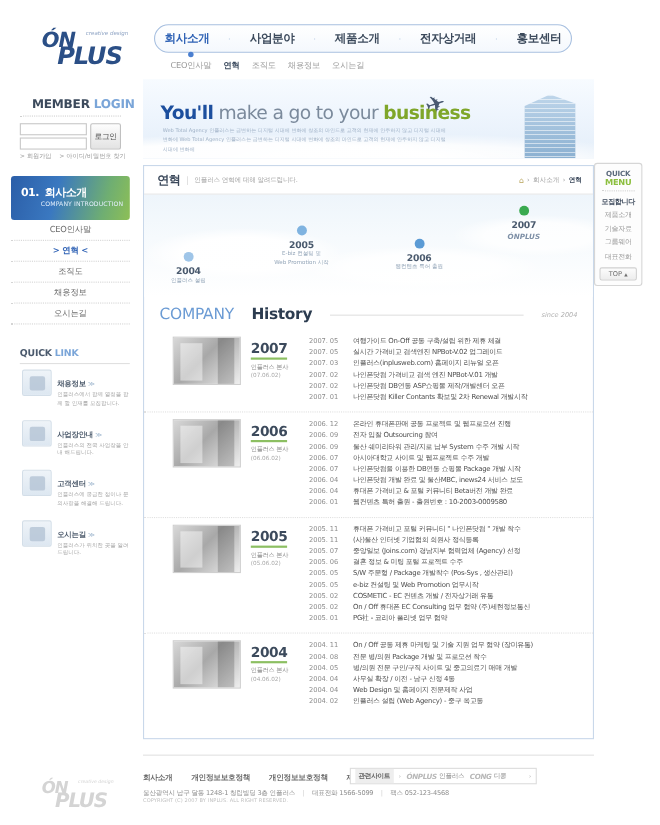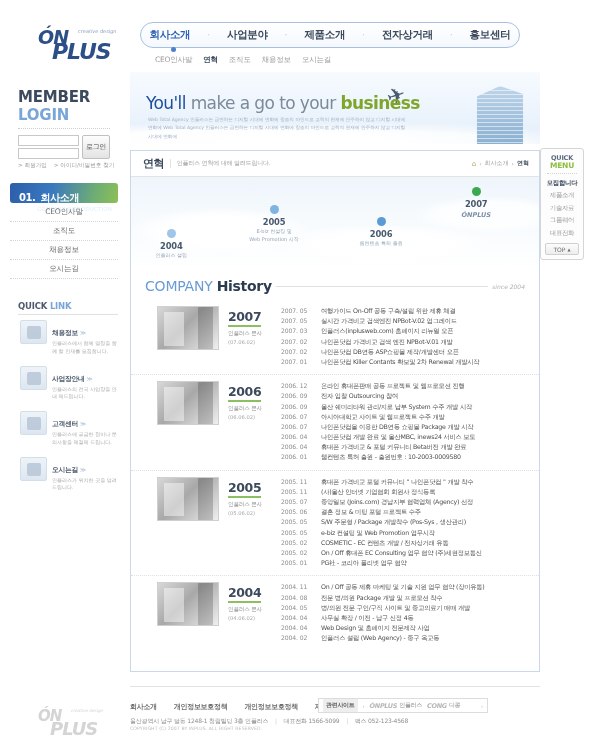--- a/index.html
+++ b/index.html
@@ -61,21 +61,21 @@
   .snb a.active { color: #3b4a5e; font-weight: bold; }
 
   
   .hero {
     position: absolute; top: 72px; left: 130px; width: 410px; height: 72px;
     background: linear-gradient(to bottom, #f7fbff 0%, #eef5fd 45%, #e4eef9 100%);
     overflow: hidden;
   }
   .hero-kr { position: absolute; left: 18px; top: 10px; font-size: 8.5px; color: #5a6a80; letter-spacing: -.2px; }
   .hero-en { position: absolute; left: 16px; top: 21px; font-size: 17px; letter-spacing: -.6px; white-space: nowrap; }
-  .hero-en .b1 { color: #1d4f9e; font-weight: normal; }
+  .hero-en .b1 { color: #1d4f9e; font-weight: bold; }
   .hero-en .m  { color: #7b8a9c; font-weight: normal; }
   .hero-en .b2 { color: #7fa62a; font-weight: bold; }
   .hero-sub { position: absolute; left: 18px; top: 44px; font-size: 4.6px; color: #9fb1c6; line-height: 1.85; width: 260px; }
   .hero-plane {
     position: absolute; right: 88px; top: 4px; width: 66px; height: 26px;
     color: #4a5a72; font-size: 22px; transform: rotate(-18deg);
   }
   .hero-bldg {
     position: absolute; right: 4px; top: 14px; width: 72px; height: 58px;
     background: linear-gradient(to bottom, #b9d2e8 0%, #7fa8cc 100%);
@@ -88,42 +88,42 @@
     clip-path: polygon(18% 100%, 18% 18%, 50% 0%, 82% 14%, 82% 100%);
   }
   .hero-clouds {
     position: absolute; left: 0; bottom: 0; width: 100%; height: 26px;
     background: radial-gradient(ellipse at 25% 110%, rgba(255,255,255,.95) 0 40%, transparent 60%),
                 radial-gradient(ellipse at 62% 120%, rgba(255,255,255,.8) 0 40%, transparent 62%);
   }
 
   
   .sidebar { position: absolute; left: 0; top: 88px; width: 128px; }
-  .sb-title { padding-left: 18px; font-size: 15px; font-weight: bold; letter-spacing: -.2px; }
+  .sb-title { padding-left: 29px; font-size: 11px; font-weight: bold; letter-spacing: -.2px; }
   .sb-title .a { color: #3c4a5c; }
   .sb-title .b { color: #7aa5d8; }
   .sb-rule { margin: 4px 18px 0 18px; border-top: 1px dotted #cfcfcf; }
 
   .login-box { margin: 6px 18px 0 18px; display: flex; gap: 3px; }
   .login-fields { display: flex; flex-direction: column; gap: 2px; flex: 1; }
   .login-fields input {
     height: 11px; border: 1px solid #c8c8c8; background: #fff; font-size: 6px;
     padding: 0 2px; outline: none; width: 100%;
   }
   .login-btn {
     width: 28px; height: 24px; font-size: 7px; color: #4a4a4a; letter-spacing: -.3px;
     border: 1px solid #c0c0c0; border-radius: 2px; cursor: pointer;
     background: linear-gradient(to bottom, #fdfdfd 0%, #e3e3e3 100%);
   }
   .login-links { margin: 3px 18px 0 18px; display: flex; gap: 7px; }
   .login-links a { font-size: 5.6px; color: #999; text-decoration: none; white-space: nowrap; }
 
   .lnb { margin: 13px 10px 0 10px; }
   .lnb-head {
-    height: 20px; border-radius: 3px; padding: 3px 0 0 9px; color: #fff;
+    height: 40px; border-radius: 3px; padding: 3px 0 0 9px; color: #fff;
     background: linear-gradient(105deg, #2b5ea8 0%, #3a78c0 38%, #6fae72 78%, #8dbf56 100%);
   }
   .lnb-head .n { font-size: 10px; font-weight: bold; letter-spacing: -.4px; }
   .lnb-head .en { font-size: 5.6px; display: block; text-align: right; padding-right: 6px; margin-top: 1px; color: #e2eefb; letter-spacing: .1px; }
   .lnb-item {
     height: 19px; display: flex; align-items: center; justify-content: center;
     border-bottom: 1px dotted #d4d4d4; font-size: 7.6px; color: #6b6b6b;
     text-decoration: none; letter-spacing: -.2px;
   }
   .lnb-item.active { color: #2f62b5; font-weight: bold; }
@@ -176,21 +176,21 @@
       radial-gradient(ellipse 150px 28px at 62% 72%, rgba(255,255,255,.85) 0 45%, transparent 72%),
       radial-gradient(ellipse 110px 26px at 88% 40%, rgba(255,255,255,.8) 0 45%, transparent 72%);
   }
   .tl-node { position: absolute; text-align: center; }
   .tl-dot { width: 9px; height: 9px; border-radius: 50%; margin: 0 auto 3px auto; }
   .tl-y { font-size: 8.4px; font-weight: bold; color: #4a5a6e; letter-spacing: -.2px; }
   .tl-d { font-size: 5px; color: #93a5b8; line-height: 1.5; margin-top: 1px; white-space: nowrap; }
   .tl-logo { font-size: 6.5px; font-weight: bold; font-style: italic; color: #7d8fa6; margin-top: 2px; }
 
   .hist-title {
-    margin: 8px 14px 0 14px; display: flex; align-items: center; gap: 4px;
+    margin: 8px 14px 0 14px; display: flex; align-items: center; gap: 16px;
   }
   .hist-title .c1 { font-size: 14px; color: #6b9bd4; letter-spacing: -.2px; }
   .hist-title .c2 { font-size: 14px; color: #2c3c50; font-weight: bold; letter-spacing: -.3px; }
   .hist-title .line { flex: 1; border-top: 1px solid #e0e0e0; }
   .hist-title .since { font-size: 6px; color: #b0b0b0; font-style: italic; }
 
   .hist-list { margin: 6px 0 0 0; }
   .hist-row { display: flex; padding: 6px 14px 7px 26px; border-bottom: 1px dotted #e0e0e0; }
   .hist-row:last-child { border-bottom: none; }
   .hist-thumb {
@@ -326,20 +326,21 @@
       <a href="#">&gt; 아이디/비밀번호 찾기</a>
     </div>
 
     <div class="lnb">
       <div class="lnb-head">
         <span class="n">01.</span>
         <span class="n">회사소개</span>
         <span class="en">COMPANY INTRODUCTION</span>
       </div>
       <a href="#" class="lnb-item">CEO인사말</a>
+      <a href="#" class="lnb-item active">&gt; 연혁 &lt;</a>
       <a href="#" class="lnb-item">조직도</a>
       <a href="#" class="lnb-item">채용정보</a>
       <a href="#" class="lnb-item">오시는길</a>
     </div>
 
     <div class="ql">
       <div class="ql-head">
         <span class="a">QUICK </span><span class="b">LINK</span>
       </div>
       <div class="ql-rule"></div>

